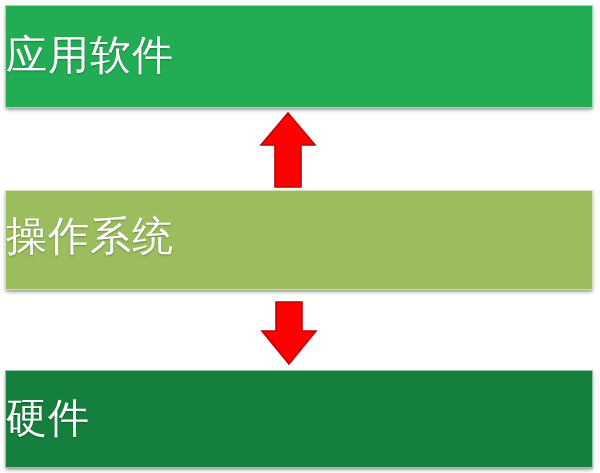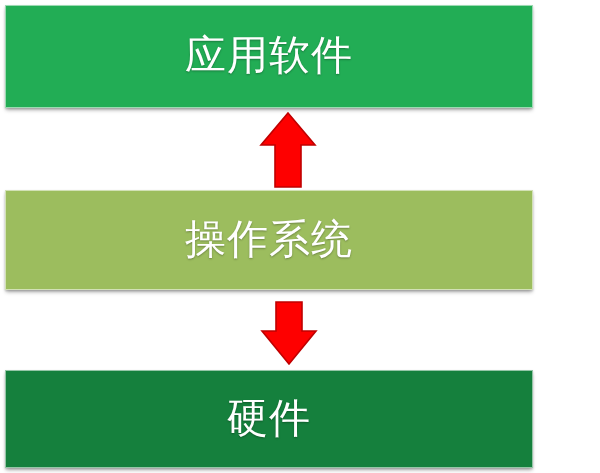--- a/index.html
+++ b/index.html
@@ -15,25 +15,24 @@
     width: 600px;
     height: 473px;
     background: #ffffff;
     overflow: hidden;
   }
 
   
   .layer-box {
     position: absolute;
     left: 5px;
-    width: 528px;
+    width: 588px;
     box-sizing: border-box;
     display: flex;
     align-items: center;
-    justify-content: center;
     border: 1px solid rgba(255,255,255,0.55);
     box-shadow: 0 3px 4px -1px rgba(0,0,0,0.32),
                 0 1px 2px rgba(0,0,0,0.18);
   }
   .layer-label {
     color: #ffffff;
     font-size: 41px;
     line-height: 1;
     font-weight: 400;
     letter-spacing: 1px;
@@ -44,20 +43,21 @@
 
   #box-application {
     top: 5px;
     height: 103px;
     background: #22ad55;
   }
   #box-os {
     top: 190px;
     height: 100px;
     background: #9cbd5e;
+    font-family: Liberation Mono, monospace;
   }
   #box-hardware {
     top: 370px;
     height: 98px;
     background: #15803d;
   }
 
   
   .arrow-wrap {
     position: absolute;

